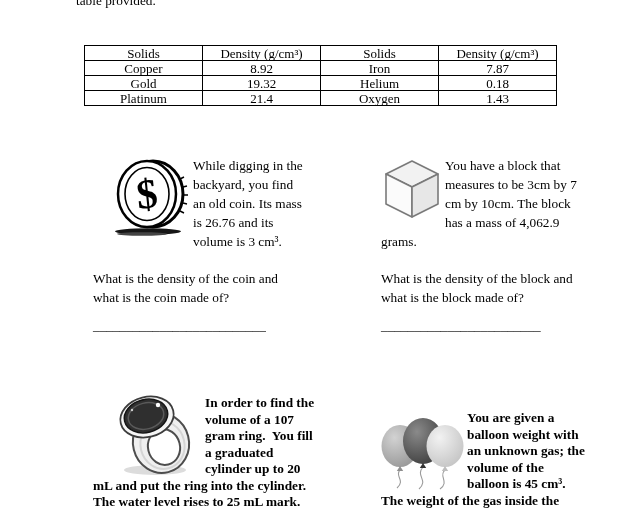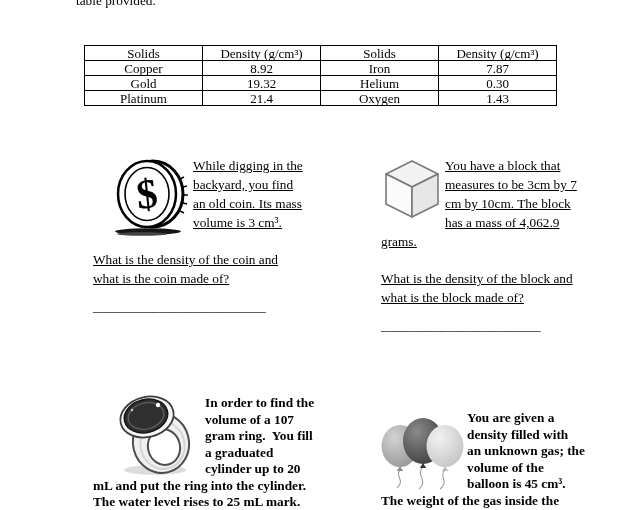--- a/index.html
+++ b/index.html
@@ -13,21 +13,21 @@
   table.densities { position:absolute; left:84px; top:45px; width:473px; border-collapse:collapse;
                     font-size:13px; table-layout:fixed; }
   table.densities td { border:1px solid #000; text-align:center; vertical-align:middle;
                        height:15px; line-height:13px; padding:0; }
   table.densities td.title { font-size:13.3px; }
 
   
   .problem { position:absolute; }
   .img-float { float:left; }
   .line { white-space:pre; }
-  .lh19 .line { font-size:13.3px; line-height:19px;text-decoration:underline; }
+  .lh19 .line { font-size:13.3px; line-height:19px; }
   .lh16 .line { font-size:13.3px; line-height:16.5px;font-weight:bold; }
   .question { margin-top:18px; }
   .answer { font-size:13.3px; line-height:16px; margin-top:11px; white-space:pre; letter-spacing:0; }
 
   svg { display:block; }
 </style>
 </head>
 <body>
 
 <div class="intro-frag">table provided.</div>
@@ -43,21 +43,21 @@
     <tr>
       <td>Copper</td>
       <td>8.92</td>
       <td>Iron</td>
       <td>7.87</td>
     </tr>
     <tr>
       <td>Gold</td>
       <td>19.32</td>
       <td>Helium</td>
-      <td>0.30</td>
+      <td>0.18</td>
     </tr>
     <tr>
       <td>Platinum</td>
       <td>21.4</td>
       <td>Oxygen</td>
       <td>1.43</td>
     </tr>
   </tbody>
 </table>
 
@@ -69,20 +69,21 @@
       <ellipse cx="46" cy="37" rx="30" ry="33" fill="#fff" stroke="#000" stroke-width="3"></ellipse>
       <path d="M73 22 l4 -2 M76 30 l4 -1 M77 38 l4 0 M76 46 l4 1 M73 54 l4 2" stroke="#000" stroke-width="1.4" fill="none"></path>
       <ellipse cx="40" cy="37" rx="29" ry="33" fill="#fff" stroke="#000" stroke-width="2.5"></ellipse>
       <ellipse cx="40" cy="37" rx="22" ry="26.5" fill="none" stroke="#000" stroke-width="1.6"></ellipse>
       <text x="40" y="51" text-anchor="middle" font-family="'Liberation Serif',serif" font-weight="bold" font-size="42" transform="rotate(-6 40 37)">$</text>
     </svg>
   </div>
   <div class="line">While digging in the</div>
   <div class="line">backyard, you find</div>
   <div class="line">an old coin. Its mass</div>
+  <div class="line">is 26.76 and its</div>
   <div class="line">volume is 3 cm³.</div>
   <div class="question">
     <div class="line">What is the density of the coin and</div>
     <div class="line">what is the coin made of?</div>
   </div>
   <div class="answer">__________________________</div>
 </div>
 
 <div class="problem lh19" style="left:381px; top:156px; width:194px;">
   <div class="img-float" style="width:64px; height:62px;">
@@ -153,18 +154,18 @@
       </g>
       <ellipse cx="19" cy="36" rx="18.5" ry="21" fill="url(#bgl)"></ellipse>
       <path d="M19 56 l-3.2 5 h6.4 Z" fill="#8e8e8e"></path>
       <ellipse cx="42" cy="31" rx="20" ry="23" fill="url(#bgd)"></ellipse>
       <path d="M42 53 l-3.2 5 h6.4 Z" fill="#333"></path>
       <ellipse cx="64" cy="36" rx="18.5" ry="21" fill="url(#bglt)"></ellipse>
       <path d="M64 56 l-3.2 5 h6.4 Z" fill="#bdbdbd"></path>
     </svg>
   </div>
   <div class="line">You are given a</div>
-  <div class="line">density filled with</div>
+  <div class="line">balloon weight with</div>
   <div class="line">an unknown gas; the</div>
   <div class="line">volume of the</div>
   <div class="line">balloon is 45 cm³.</div>
   <div class="line">The weight of the gas inside the</div>
 </div>
 
 </body></html>

